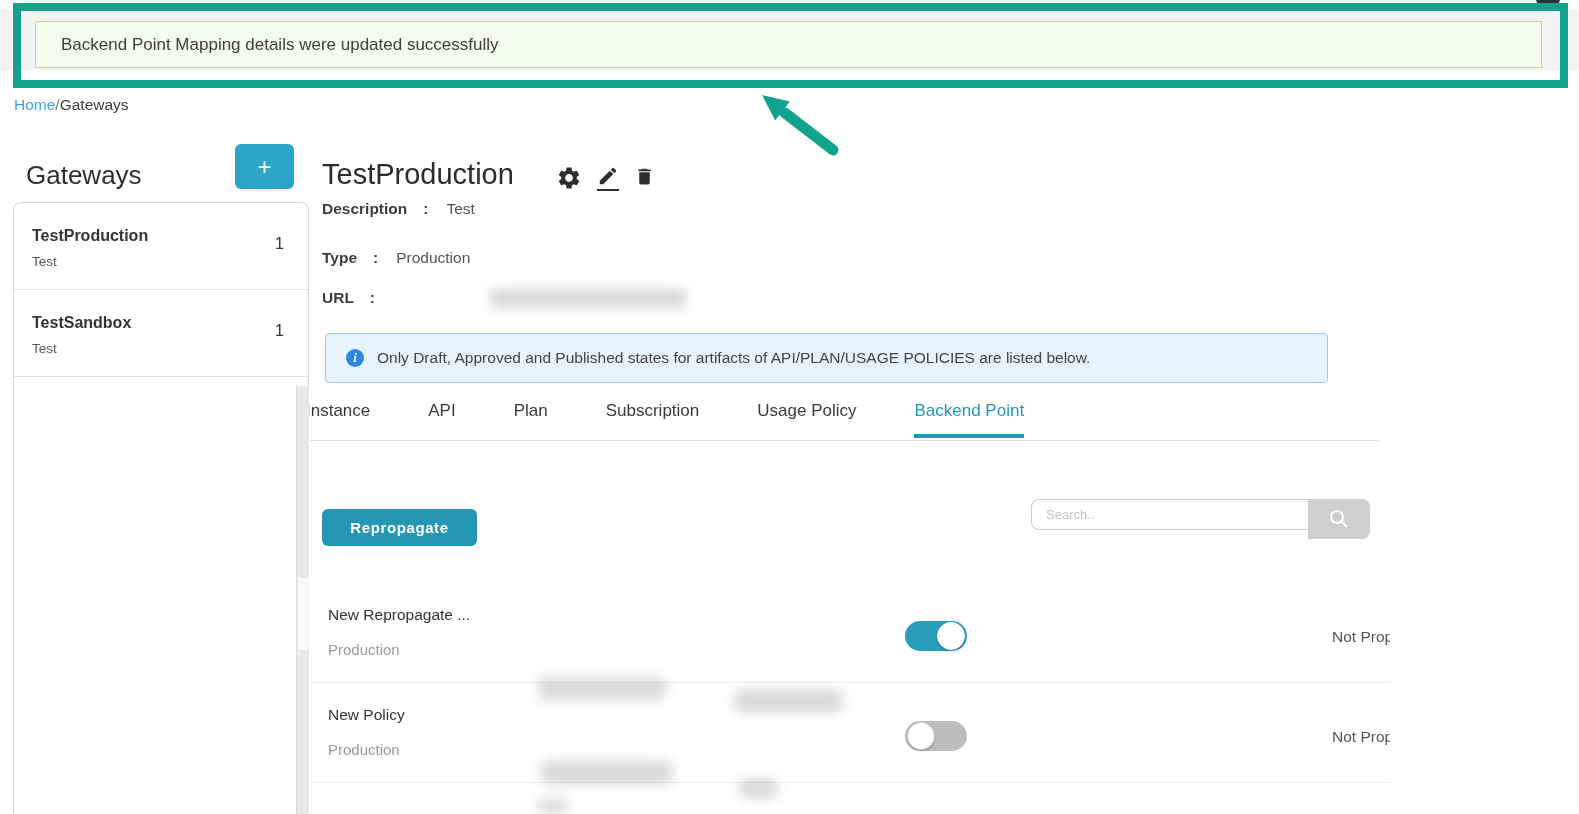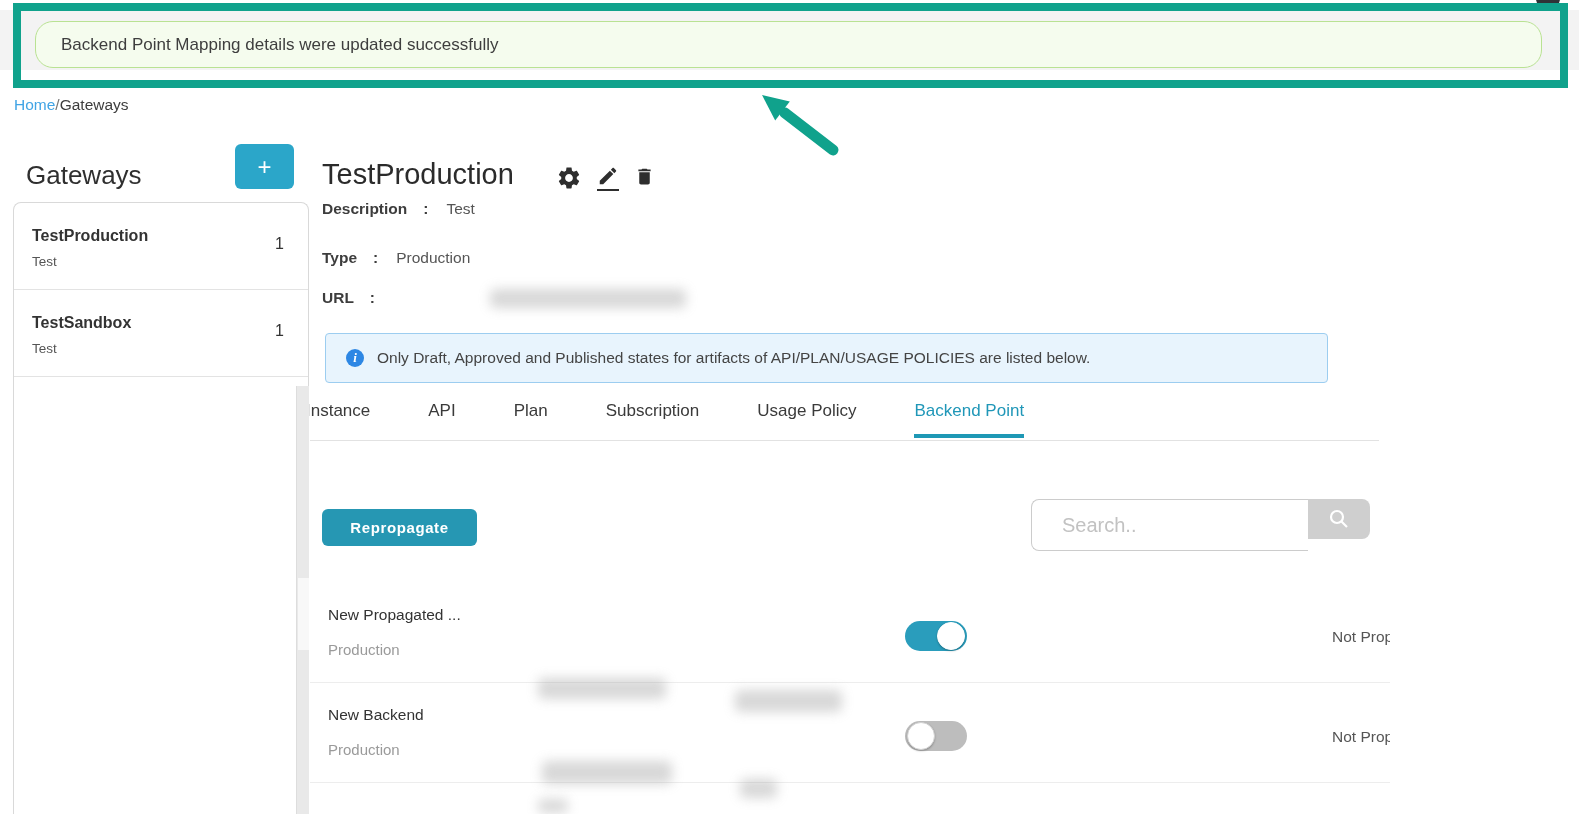--- a/index.html
+++ b/index.html
@@ -5,21 +5,21 @@
   * { margin:0; padding:0; box-sizing:border-box; }
   html,body { width:1579px; height:814px; }
   body {
     position:relative; overflow:hidden; background:#fff;
     font-family:"Liberation Sans", sans-serif; color:#333;
   }
   
   .banner-strip { position:absolute; left:0; top:10px; width:1579px; height:60px; background:#f3f3f3; }
   .toast {
     position:absolute; left:35px; top:21px; width:1507px; height:47px;
-    background:#f5fcee; border:1px solid #b9e293; border-radius:18px;
+    background:#f5fcee; border:1px solid #b9e293; border-radius:0;
     display:flex; align-items:center; padding-left:25px;
     font-size:17px; color:#3e3e3e; z-index:2;
   }
   .annotation-rect {
     position:absolute; left:13px; top:3px; width:1555px; height:85px;
     border:8px solid #10a28c; z-index:6; pointer-events:none;
   }
   .top-circle {
     position:absolute; left:1536px; top:-13px; width:24px; height:23px;
     border-radius:50%; background:#2f3337; z-index:5;
@@ -79,22 +79,22 @@
   .tabs-rule { position:absolute; left:310px; top:440px; width:1069px; height:1px; background:#e2e2e2; }
   
   .repropagate-btn {
     position:absolute; left:322px; top:509px; width:155px; height:37px;
     background:#2697b3; border:none; border-radius:6px; color:#fff;
     font-weight:700; font-size:15px; letter-spacing:.6px; cursor:pointer;
     font-family:"Liberation Sans", sans-serif;
   }
   .search-group { position:absolute; left:1031px; top:499px; display:flex; height:40px; }
   .search-input {
-    width:277px; height:52px; border:1px solid #ccc; border-right:none;
-    border-radius:8px 0 0 8px; padding:0 30px; font-size:20px; color:#444; outline:none;
+    width:277px; height:31px; border:1px solid #ccc; border-right:none;
+    border-radius:8px 0 0 8px; padding:0 14px; font-size:13px; color:#444; outline:none;
     font-family:"Liberation Sans", sans-serif;
   }
   .search-input::placeholder { color:#c2c2c2; }
   .search-btn {
     width:62px; height:40px; background:#cfcfcf; border:none; border-radius:0 8px 8px 0;
     display:flex; align-items:center; justify-content:center; cursor:pointer;
   }
   
   .table-wrap { position:absolute; left:310px; top:583px; width:1080px; height:231px; overflow:hidden; }
   .tgrid { display:grid; grid-template-columns:212px 215px 138px 235px 210px 70px; }
@@ -223,37 +223,37 @@
         <circle cx="9" cy="9" r="6"></circle>
         <line x1="13.5" y1="13.5" x2="19" y2="19"></line>
       </svg>
   </button>
 </div>
 
 <div class="table-wrap" style="position:absolute;">
 
   <div class="tgrid trow">
     <div class="cell-name">
-      <div class="row-name">New Propagated ...</div>
+      <div class="row-name">New Repropagate ...</div>
       <div class="row-sub">Production</div>
     </div>
     <div></div>
     <div></div>
     <div class="cell-toggle">
       <div class="toggle on">
           <div class="knob"></div>
         </div>
     </div>
     <div></div>
     <div class="cell-status">Not Propagated</div>
   </div>
 
   <div class="tgrid trow">
     <div class="cell-name">
-      <div class="row-name">New Backend</div>
+      <div class="row-name">New Policy</div>
       <div class="row-sub">Production</div>
     </div>
     <div></div>
     <div></div>
     <div class="cell-toggle">
       <div class="toggle">
           <div class="knob"></div>
         </div>
     </div>
     <div></div>

